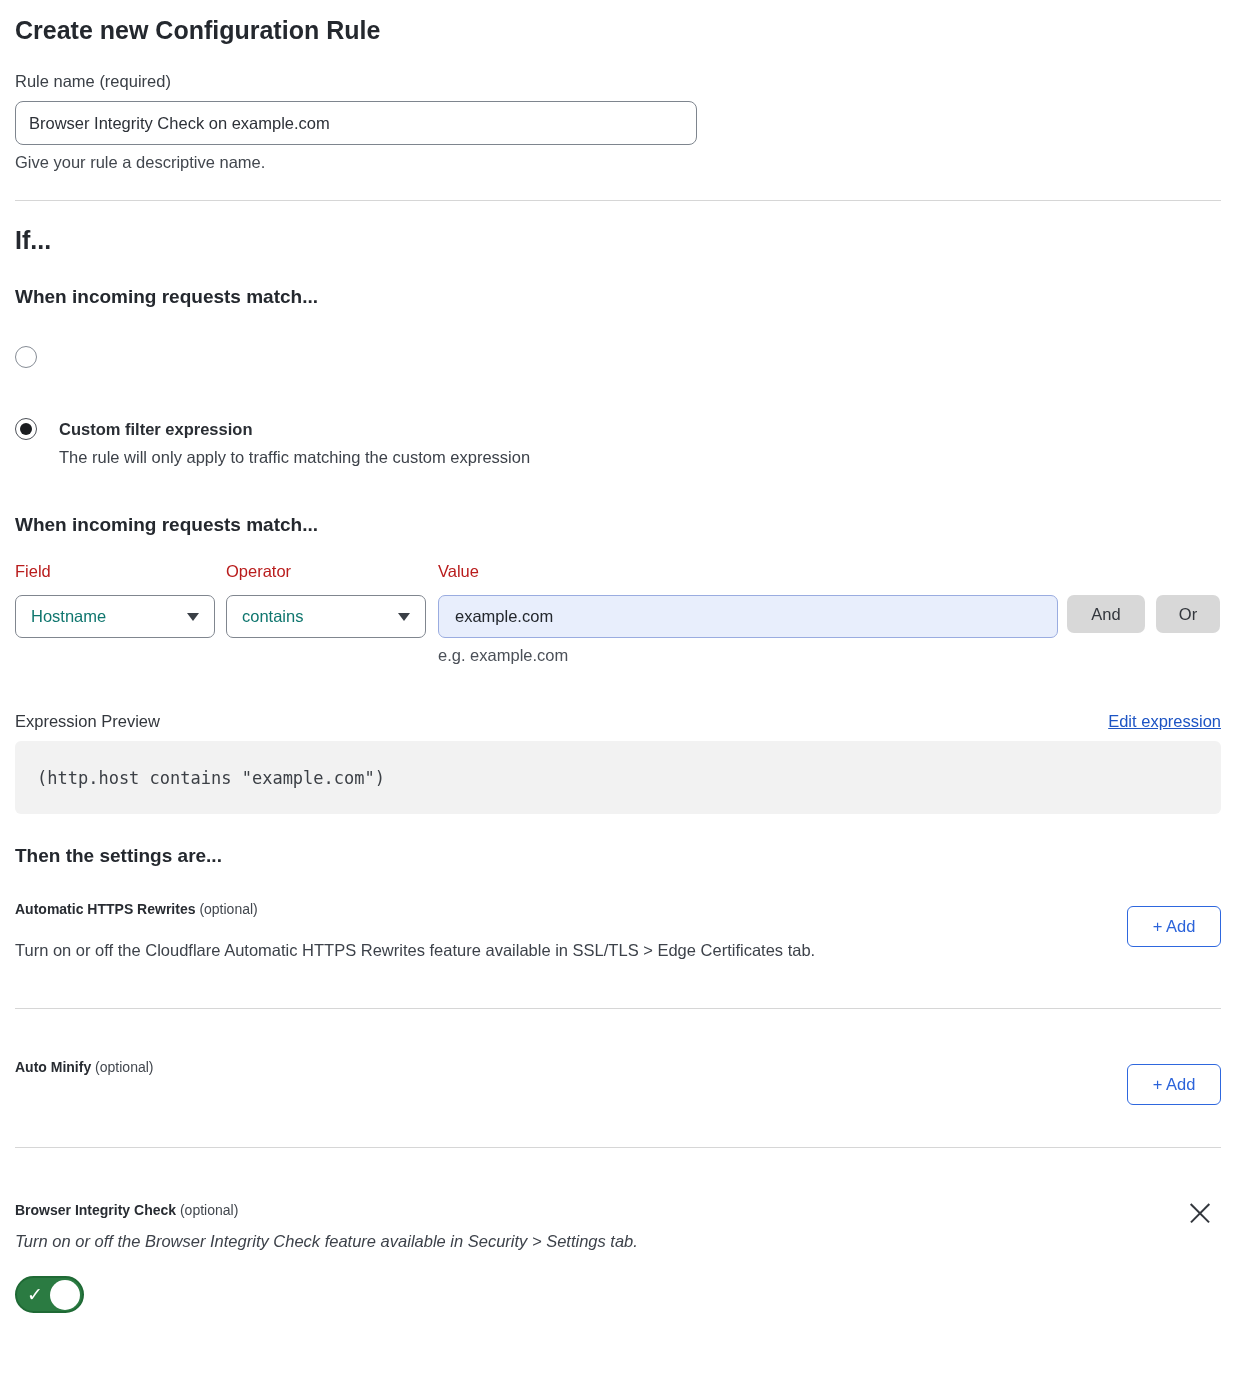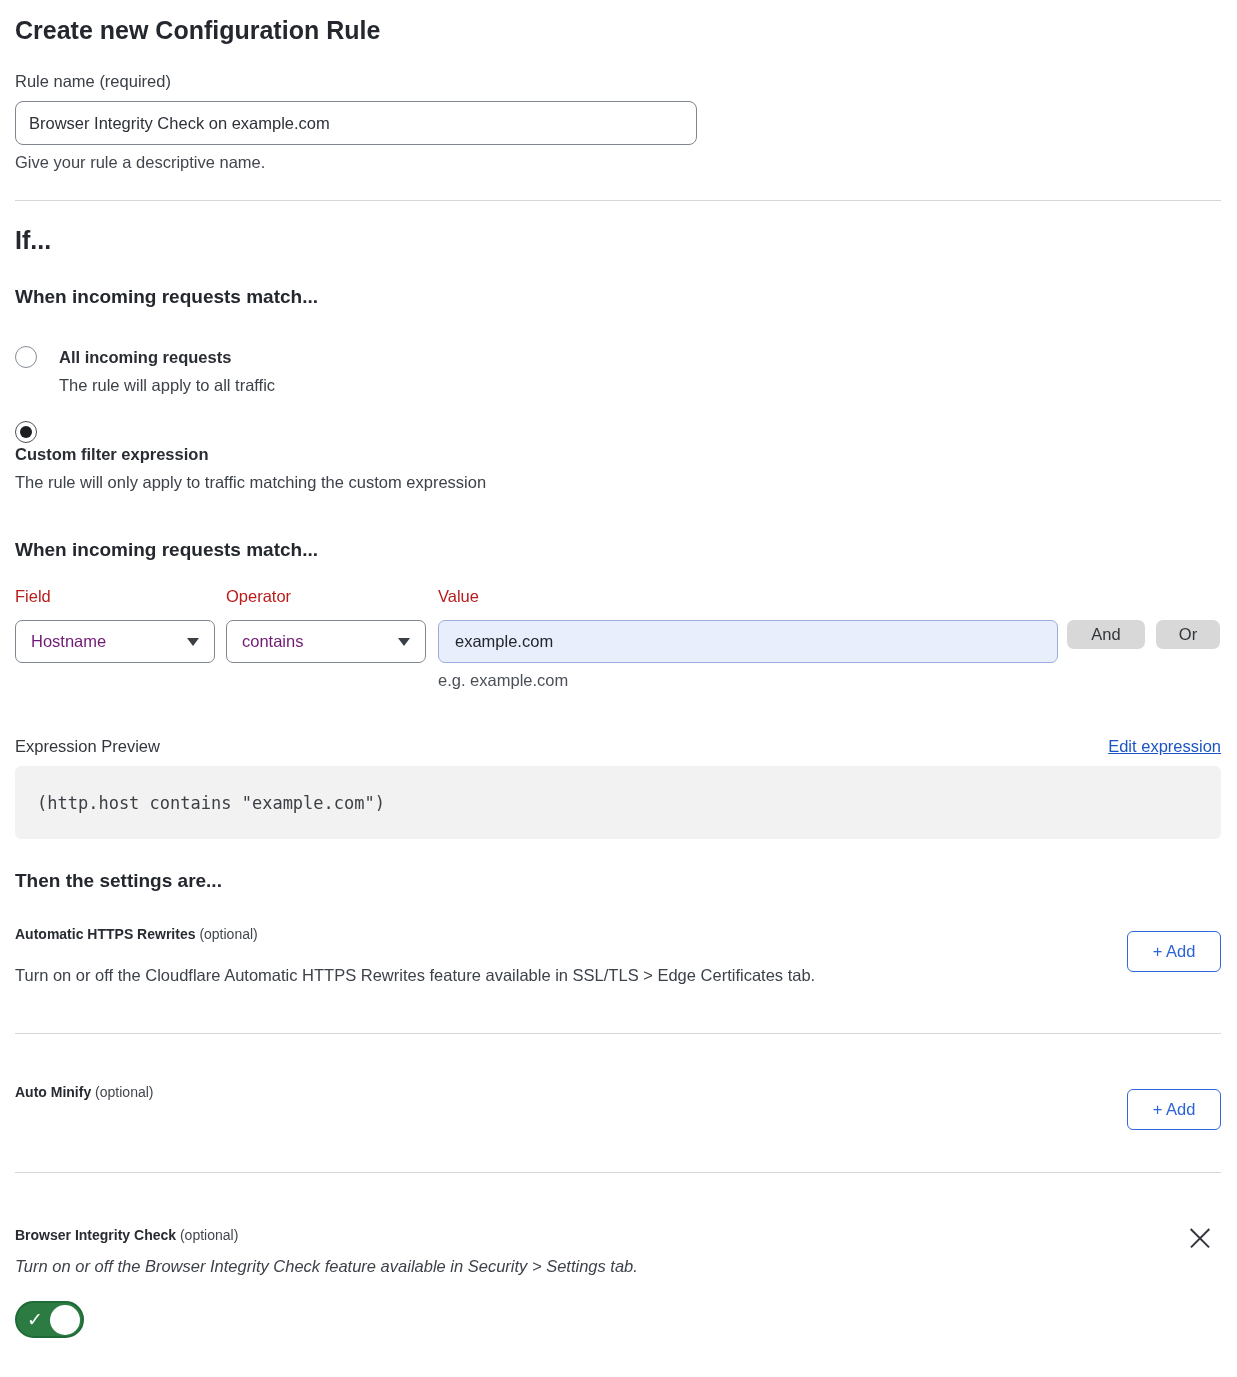--- a/index.html
+++ b/index.html
@@ -64,21 +64,21 @@
     line-height: 23px;
   }
   .h3.second { margin-top: 45px; }
   
   .radio-option {
     display: flex;
     align-items: flex-start;
     margin-top: 38px;
     cursor: pointer;
   }
-  .radio-option + .radio-option { margin-top: 25px; flex-direction: column; }
+  .radio-option + .radio-option { margin-top: 50px; }
   .radio-circle {
     flex: 0 0 auto;
     width: 22px;
     height: 22px;
     border: 1.5px solid #868c95;
     border-radius: 50%;
     margin-right: 22px;
     position: relative;
     background: #fff;
   }
@@ -122,21 +122,21 @@
     width: 200px;
     height: 43px;
     border: 1px solid #80868f;
     border-radius: 7px;
     background: #fff;
     display: flex;
     align-items: center;
     justify-content: space-between;
     padding: 0 15px;
     font-size: 16.5px;
-    color: #701a75;
+    color: #0f766e;
     cursor: pointer;
   }
   .select.field-select { margin-right: 11px; }
   .select.operator-select { margin-right: 12px; }
   .chevron {
     width: 0; height: 0;
     border-left: 6px solid transparent;
     border-right: 6px solid transparent;
     border-top: 8px solid #3a3f46;
   }
@@ -147,21 +147,21 @@
     border-radius: 7px;
     background: #e8eefc;
     padding: 0 16px;
     font-family: "Liberation Sans", "DejaVu Sans", sans-serif;
     font-size: 16.5px;
     color: #23272d;
     margin-right: 9px;
     outline: none;
   }
   .andor-btn {
-    height: 29px;
+    height: 38px;
     border: none;
     border-radius: 7px;
     background: #d8d8d8;
     font-family: "Liberation Sans", "DejaVu Sans", sans-serif;
     font-size: 16.5px;
     color: #33373d;
     cursor: pointer;
   }
   .and-btn { width: 78px; margin-right: 11px; }
   .or-btn { width: 64px; }
@@ -295,24 +295,20 @@
 <input class="rule-name-input" type="text" value="Browser Integrity Check on example.com" style="">
 <div class="help-text">Give your rule a descriptive name.</div>
 
 <hr class="divider">
 
 <h2 class="h2">If...</h2>
 <h3 class="h3">When incoming requests match...</h3>
 
 <div class="radio-option">
   <span class="radio-circle"></span>
-  <div class="radio-texts">
-    <div class="radio-label">All incoming requests</div>
-    <div class="radio-desc">The rule will apply to all traffic</div>
-  </div>
 </div>
 
 <div class="radio-option">
   <span class="radio-circle checked"></span>
   <div class="radio-texts">
     <div class="radio-label">Custom filter expression</div>
     <div class="radio-desc">The rule will only apply to traffic matching the custom expression</div>
   </div>
 </div>
 

